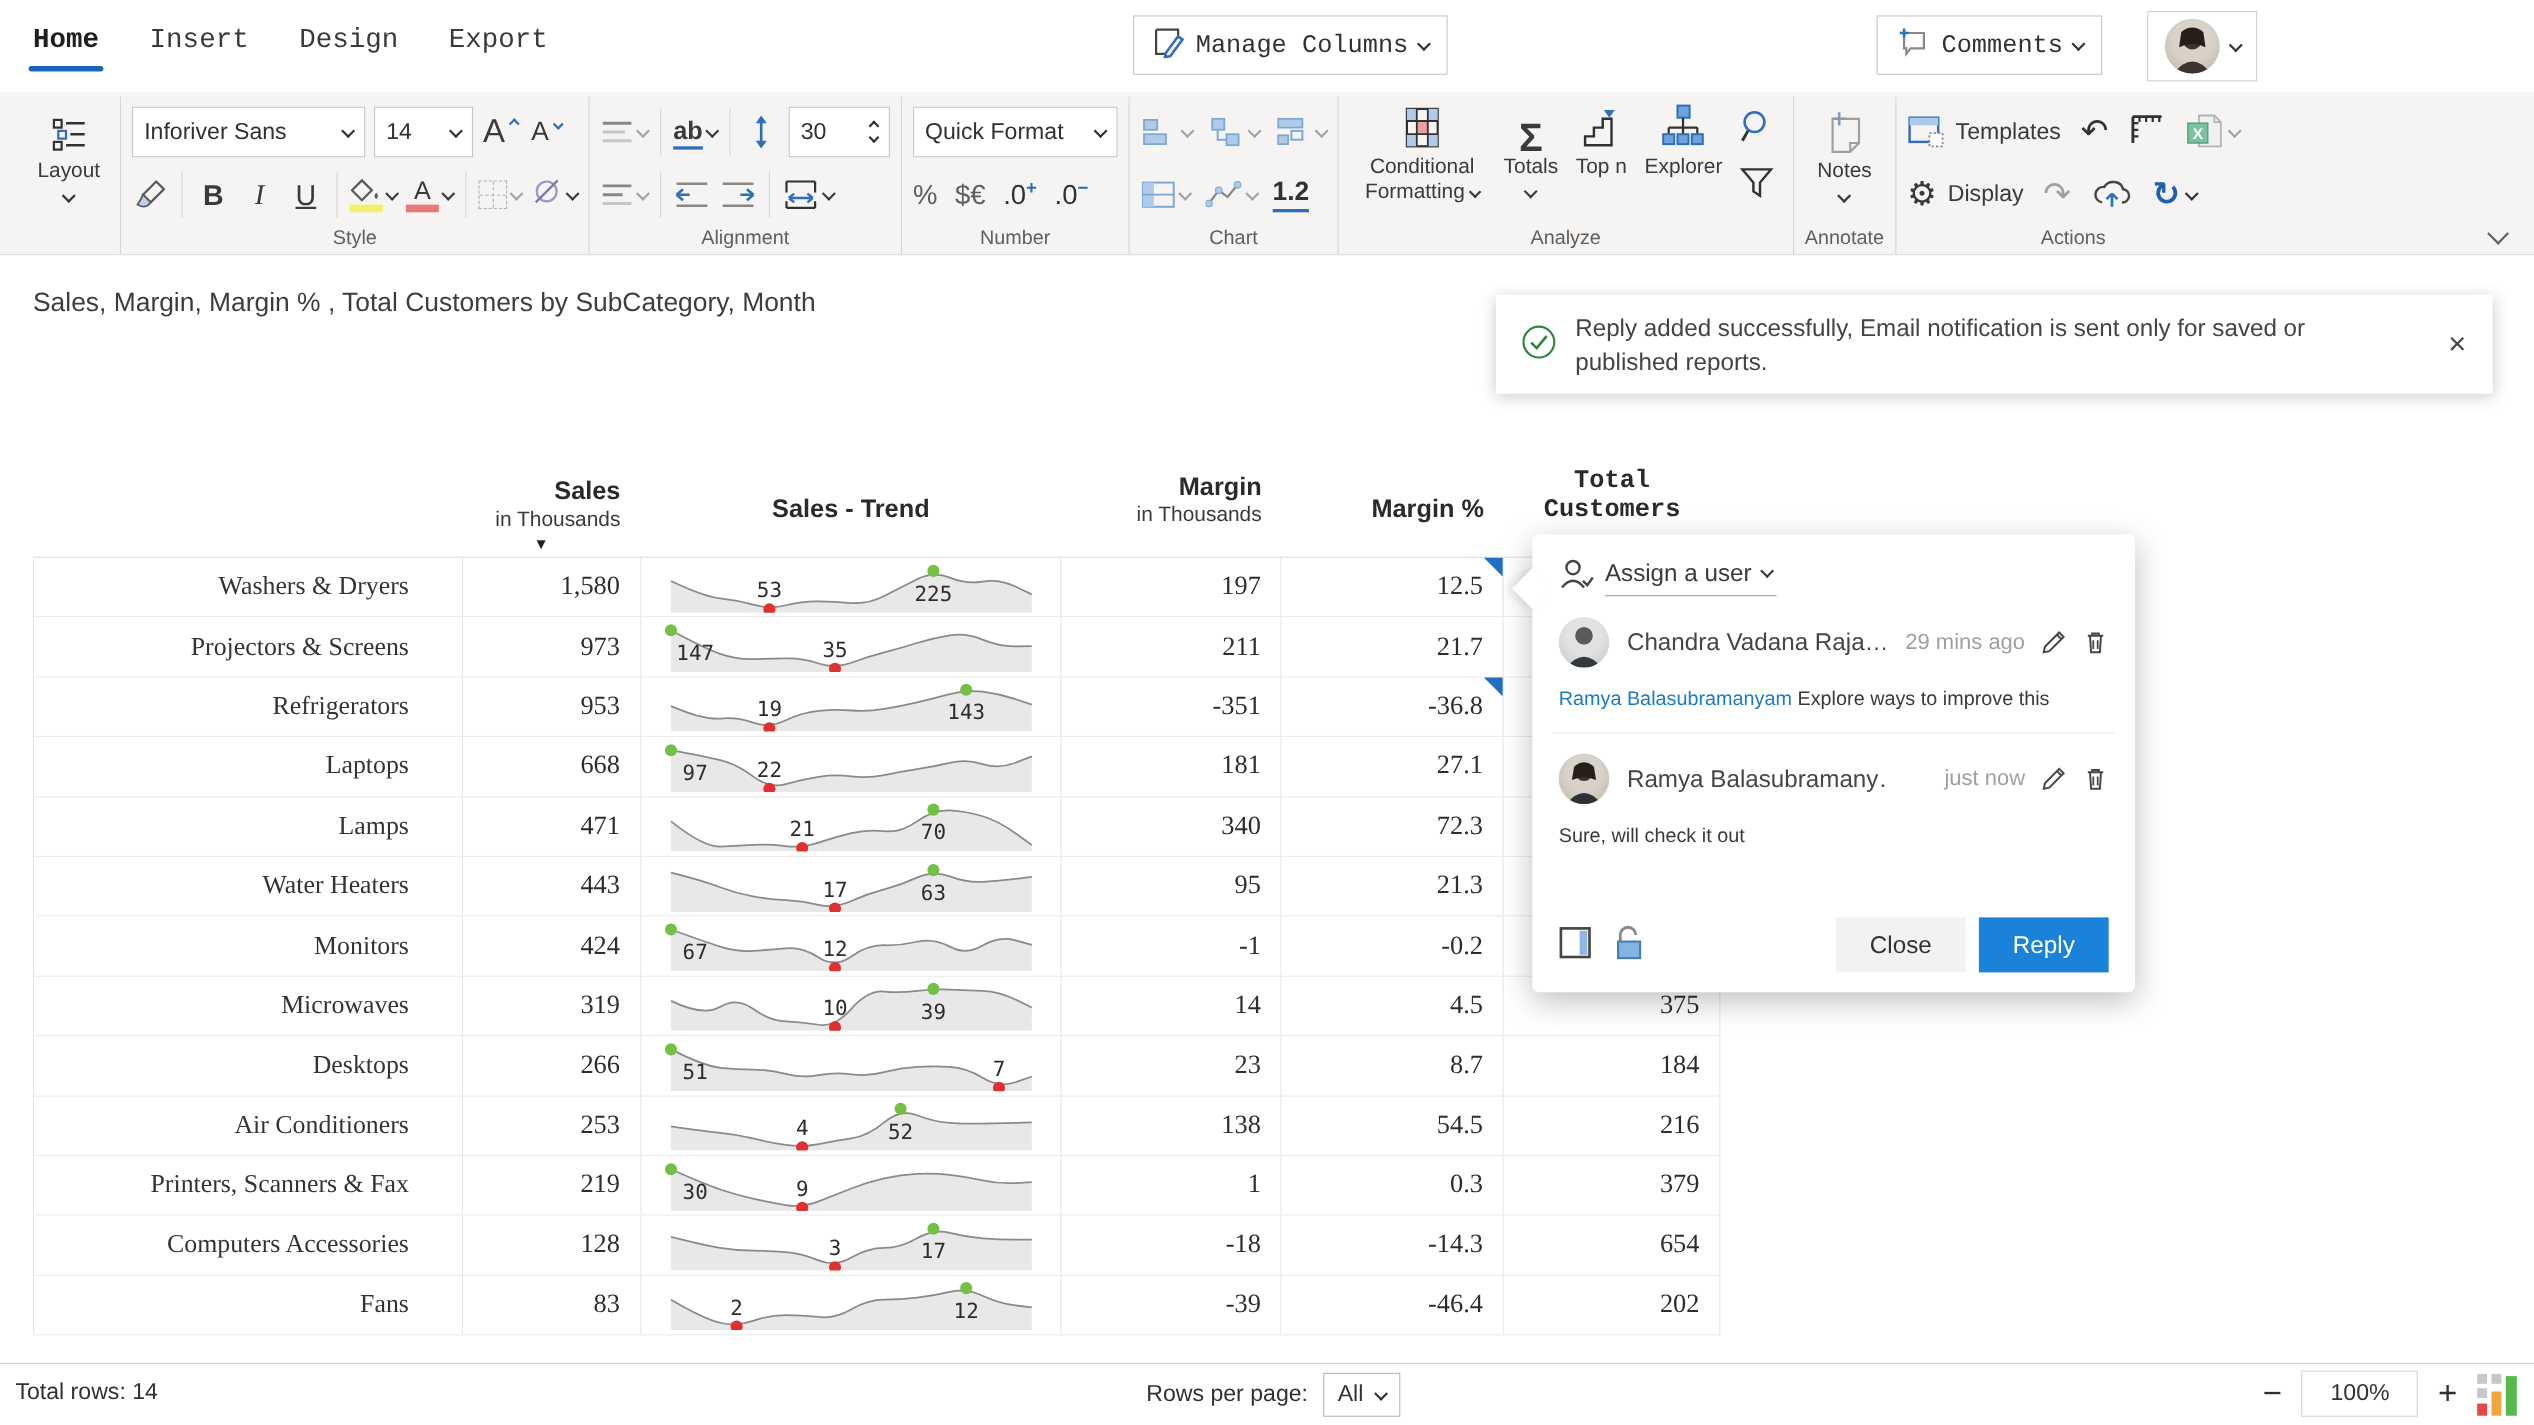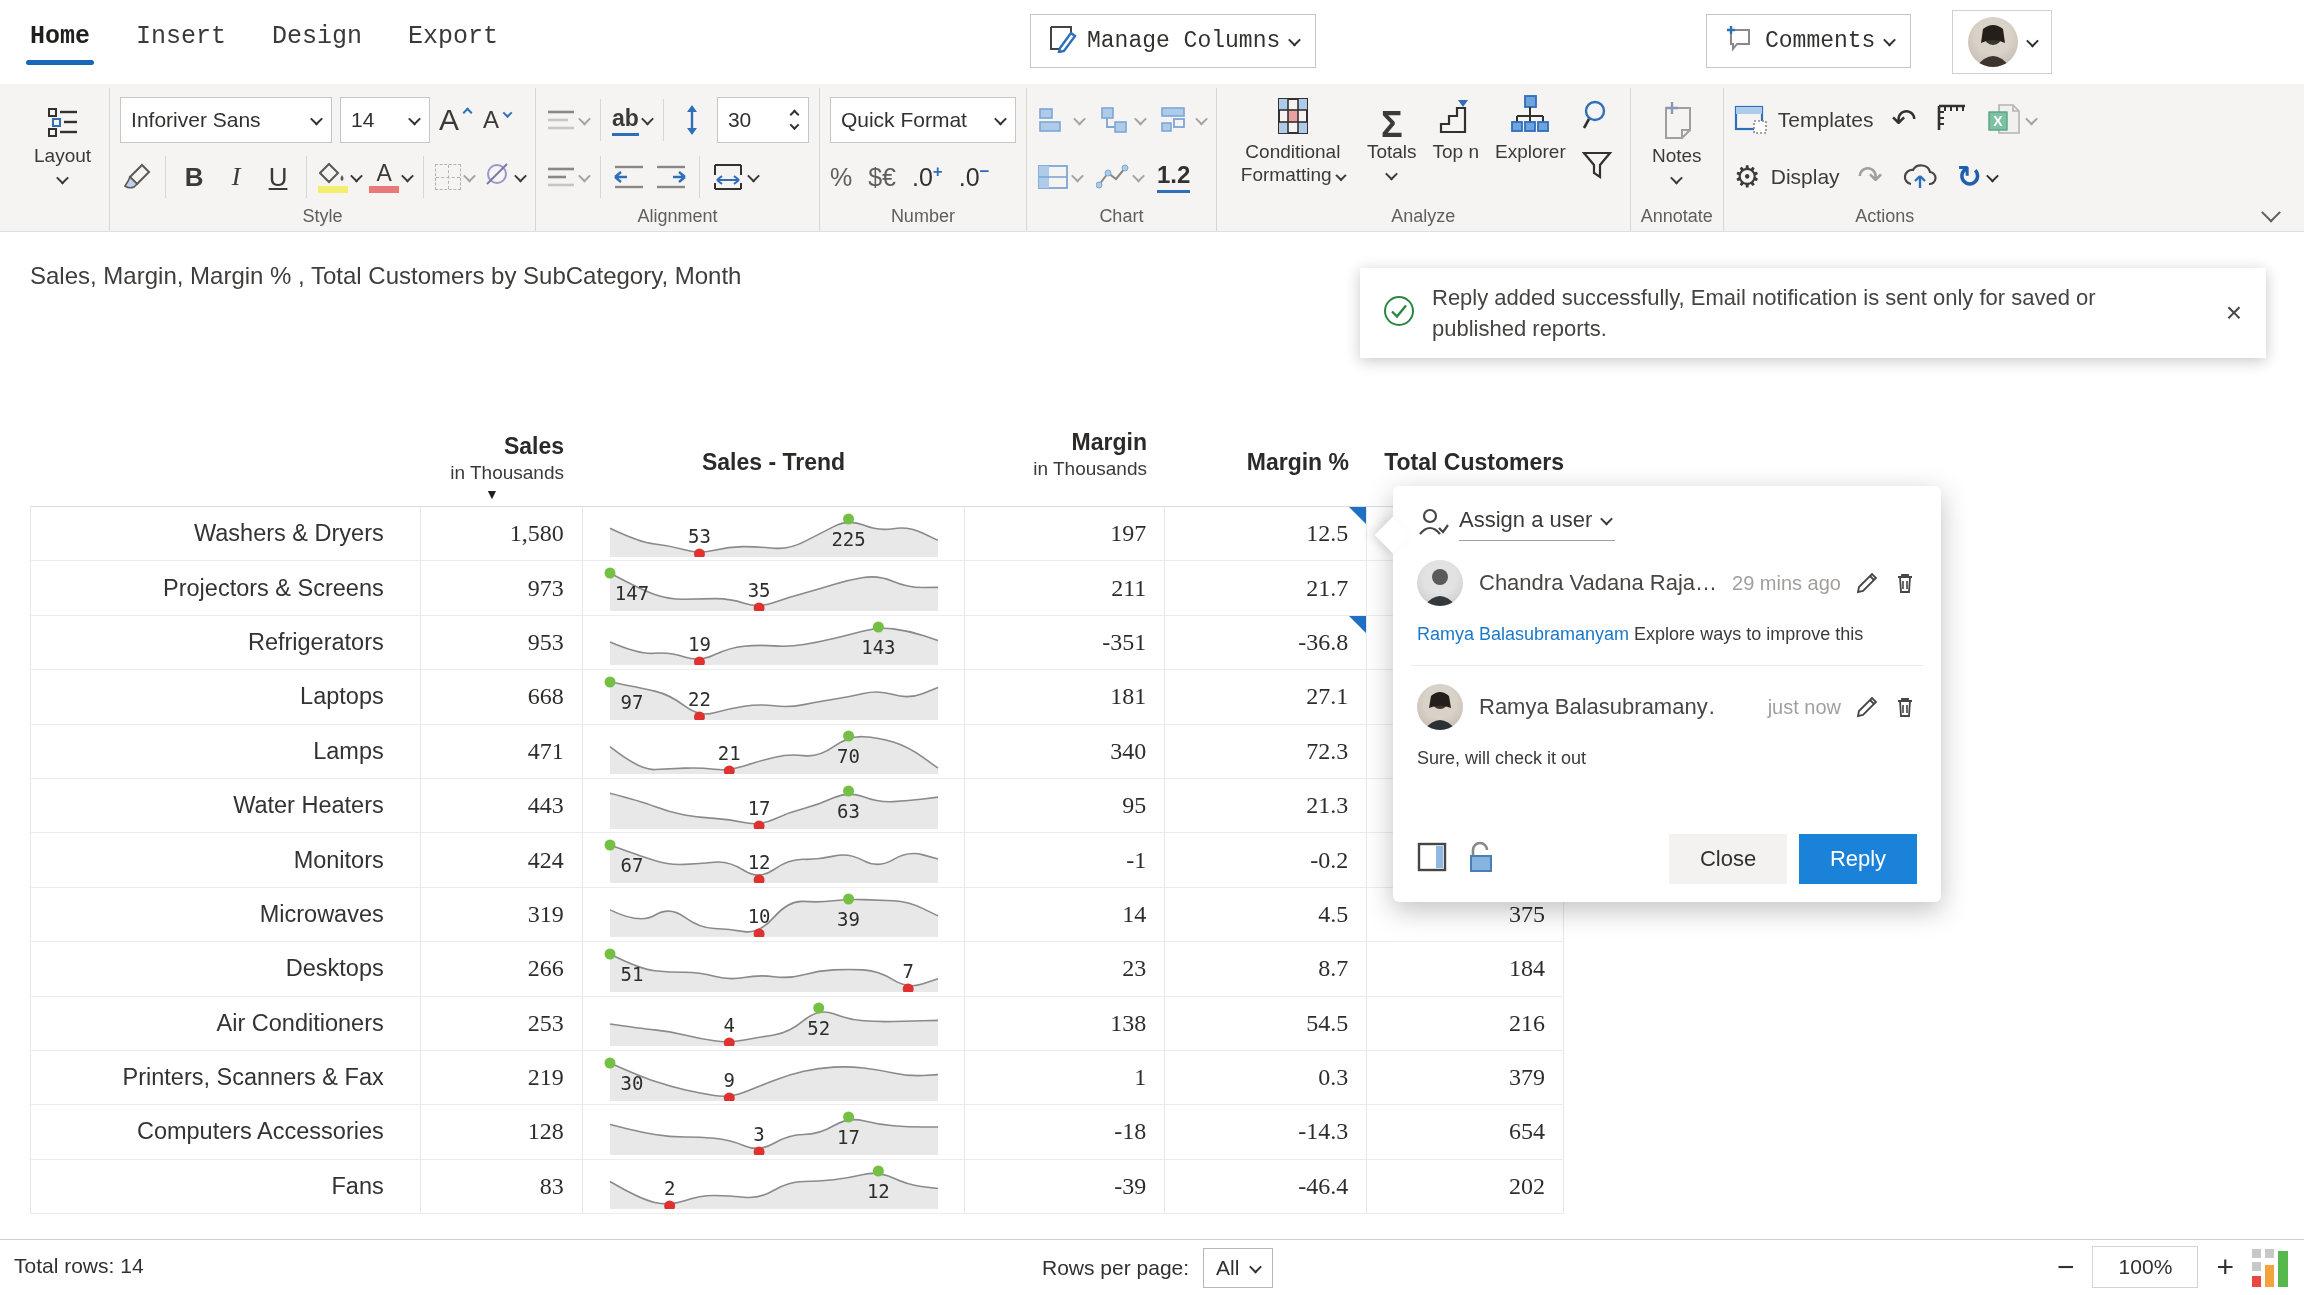--- a/index.html
+++ b/index.html
@@ -57,25 +57,25 @@
   .grid { position:absolute; left:30px; top:420px; width:1534px; }
   .ghead { display:flex; height:86px; align-items:flex-end; color:#2b2a29; }
   .ghead .hblock { font-weight:700; font-size:23px; }
   .ghead .sub { font-weight:400; font-size:19px; color:#3b3a39; margin-top:2px; }
   .caret { font-size:14px; color:#201f1e; text-align:center; margin-top:2px; }
   .h-name { width:390px; }
   .h-sales { width:162px; text-align:right; padding-right:18px; padding-bottom:4px; }
   .h-trend { width:383px; text-align:center; padding-bottom:30px; }
   .h-margin { width:200px; text-align:right; padding-right:18px; padding-bottom:26px; }
   .h-mpct { width:202px; text-align:right; padding-right:18px; padding-bottom:30px; }
-  .h-cust { width:197px; text-align:right; padding-bottom:30px; }
+  .h-cust { width:197px; text-align:center; padding-bottom:30px;font-family:Liberation Mono, monospace; }
   .gbody-rows { border-top:1px solid #dcdcdc; border-left:1px solid #e7e7e7; }
   .trow { display:flex; height:54.4px; border-bottom:1px solid #ececec; }
   .cell { border-right:1px solid #e7e7e7; display:flex; align-items:center; justify-content:flex-end; font-size:24px; color:#2e2d2c; position:relative; }
-  .c-name { width:390px; padding-right:36px; font-size:23.5px; color:#333; }
+  .c-name { width:390px; padding-right:48px; font-size:23.5px; color:#333;font-family:Liberation Serif, serif; }
   .c-sales { width:162px; padding-right:18px; }
   .c-trend { width:383px; justify-content:center; padding:0; }
   .c-margin { width:200px; padding-right:18px; }
   .c-mpct { width:202px; padding-right:18px; }
   .c-cust { width:197px; padding-right:18px; }
   .flag { position:absolute; top:0; right:0; width:0; height:0; border-top:17px solid #1f6fc5; border-left:17px solid transparent; }
 
   
   .popup { position:absolute; left:1393px; top:486px; width:548px; height:416px; background:#fff; border-radius:6px; box-shadow:0 8px 28px rgba(0,0,0,.25); z-index:40; padding:20px 24px 18px; }
   .popup .tail { position:absolute; left:-13px; top:36px; width:26px; height:26px; background:#fff; transform:rotate(45deg); box-shadow:-4px 4px 8px rgba(0,0,0,.10); }

